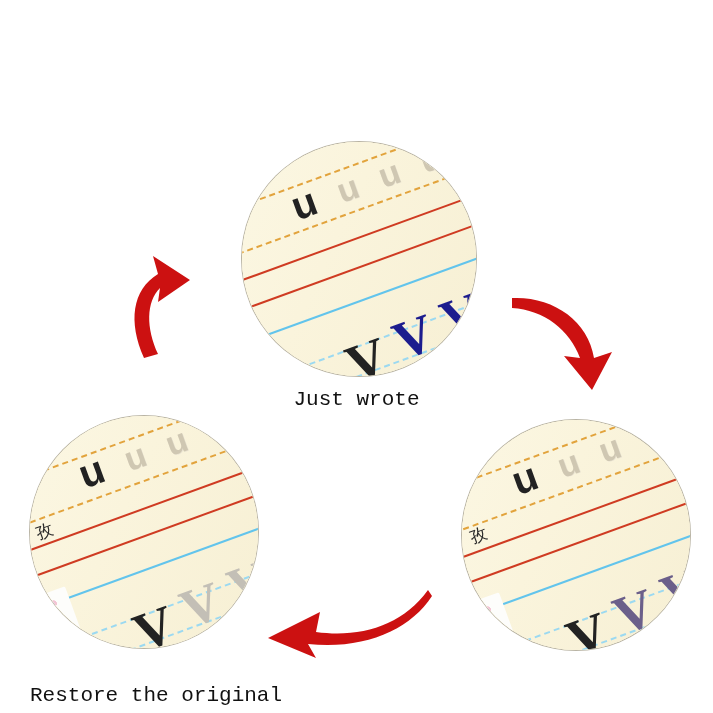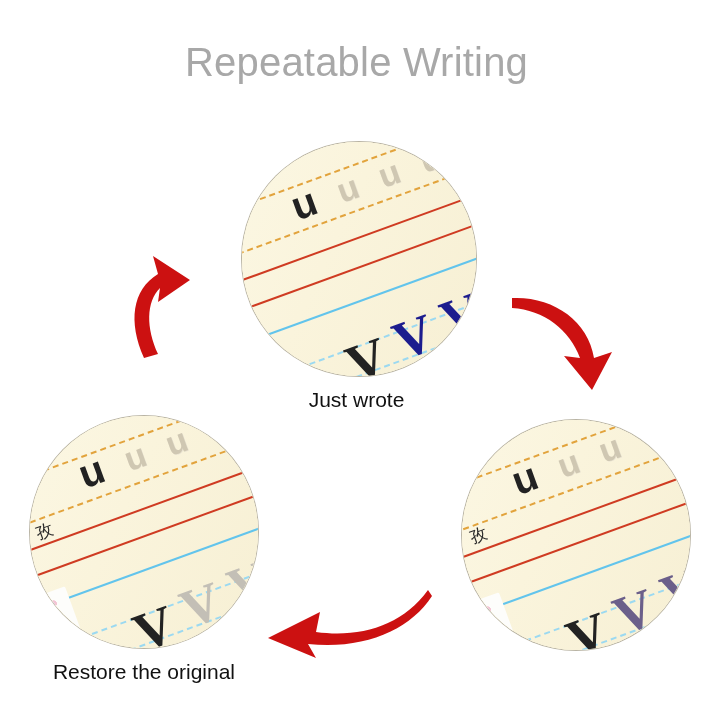--- a/index.html
+++ b/index.html
@@ -124,34 +124,33 @@
       radial-gradient(circle at 45% 62%, #e88fb0 0 3px, transparent 3.5px),
       radial-gradient(circle at 80% 60%, #c8e0a8 0 2.5px, transparent 3px),
       radial-gradient(circle at 12% 75%, #d9c48a 0 2.5px, transparent 3px);
   }
 
   
   .caption {
     position: absolute;
     font-size: 21px;
     color: #111111;
-    font-family: Liberation Sans, sans-serif;
+    font-family: Liberation Mono, monospace;
     white-space: nowrap;
     user-select: none;
   }
 
   
   .arrow-svg { position: absolute; overflow: visible; }
 </style>
 </head>
 <body>
 
 <div id="stage">
 
-  <div id="page-title">Repeatable Writing</div>
 
   <div class="photo-circle" style="left:242px; top:142px; width:234px; height:234px;">
     <div class="photo-inner">
       <div class="paper-shade"></div>
 
       <div class="line solid-red" style="top:58px;"></div>
       <div class="line solid-red" style="top:78px;"></div>
       <div class="line dash-orange" style="top:120px;"></div>
       <div class="line dash-orange" style="top:164px;"></div>
       <div class="line solid-red-2" style="top:190px;"></div>
@@ -243,21 +242,21 @@
 
       <span class="glyph g-black" style="left:162px; top:276px; font-size:54px;">V</span>
       <span class="glyph g-ghost-gray" style="left:214px; top:270px; font-size:54px;">V</span>
       <span class="glyph g-ghost-gray" style="left:266px; top:266px; font-size:54px;">V</span>
 
     </div>
     <div class="cn-char" style="left:6px; top:104px;">孜</div>
     <div class="sticker" style="left:2px; top:176px;"></div>
     <div class="sticker-dots" style="left:10px; top:184px;"></div>
   </div>
-  <div class="caption" style="left:30px; width:228px; text-align:center; top:660px;">Restore the original</div>
+  <div class="caption" style="left:30px; width:228px; text-align:center; top:684px;">Restore the original</div>
 
   <svg class="arrow-svg" style="left:120px; top:250px;" width="120" height="110" viewBox="0 0 120 110">
     <path d="M 24 108
              C 8 72, 12 40, 38 24
              L 33 6
              L 70 30
              L 38 52
              L 40 38
              C 26 52, 26 78, 38 104 Z" fill="#cc1111"></path>
   </svg>

